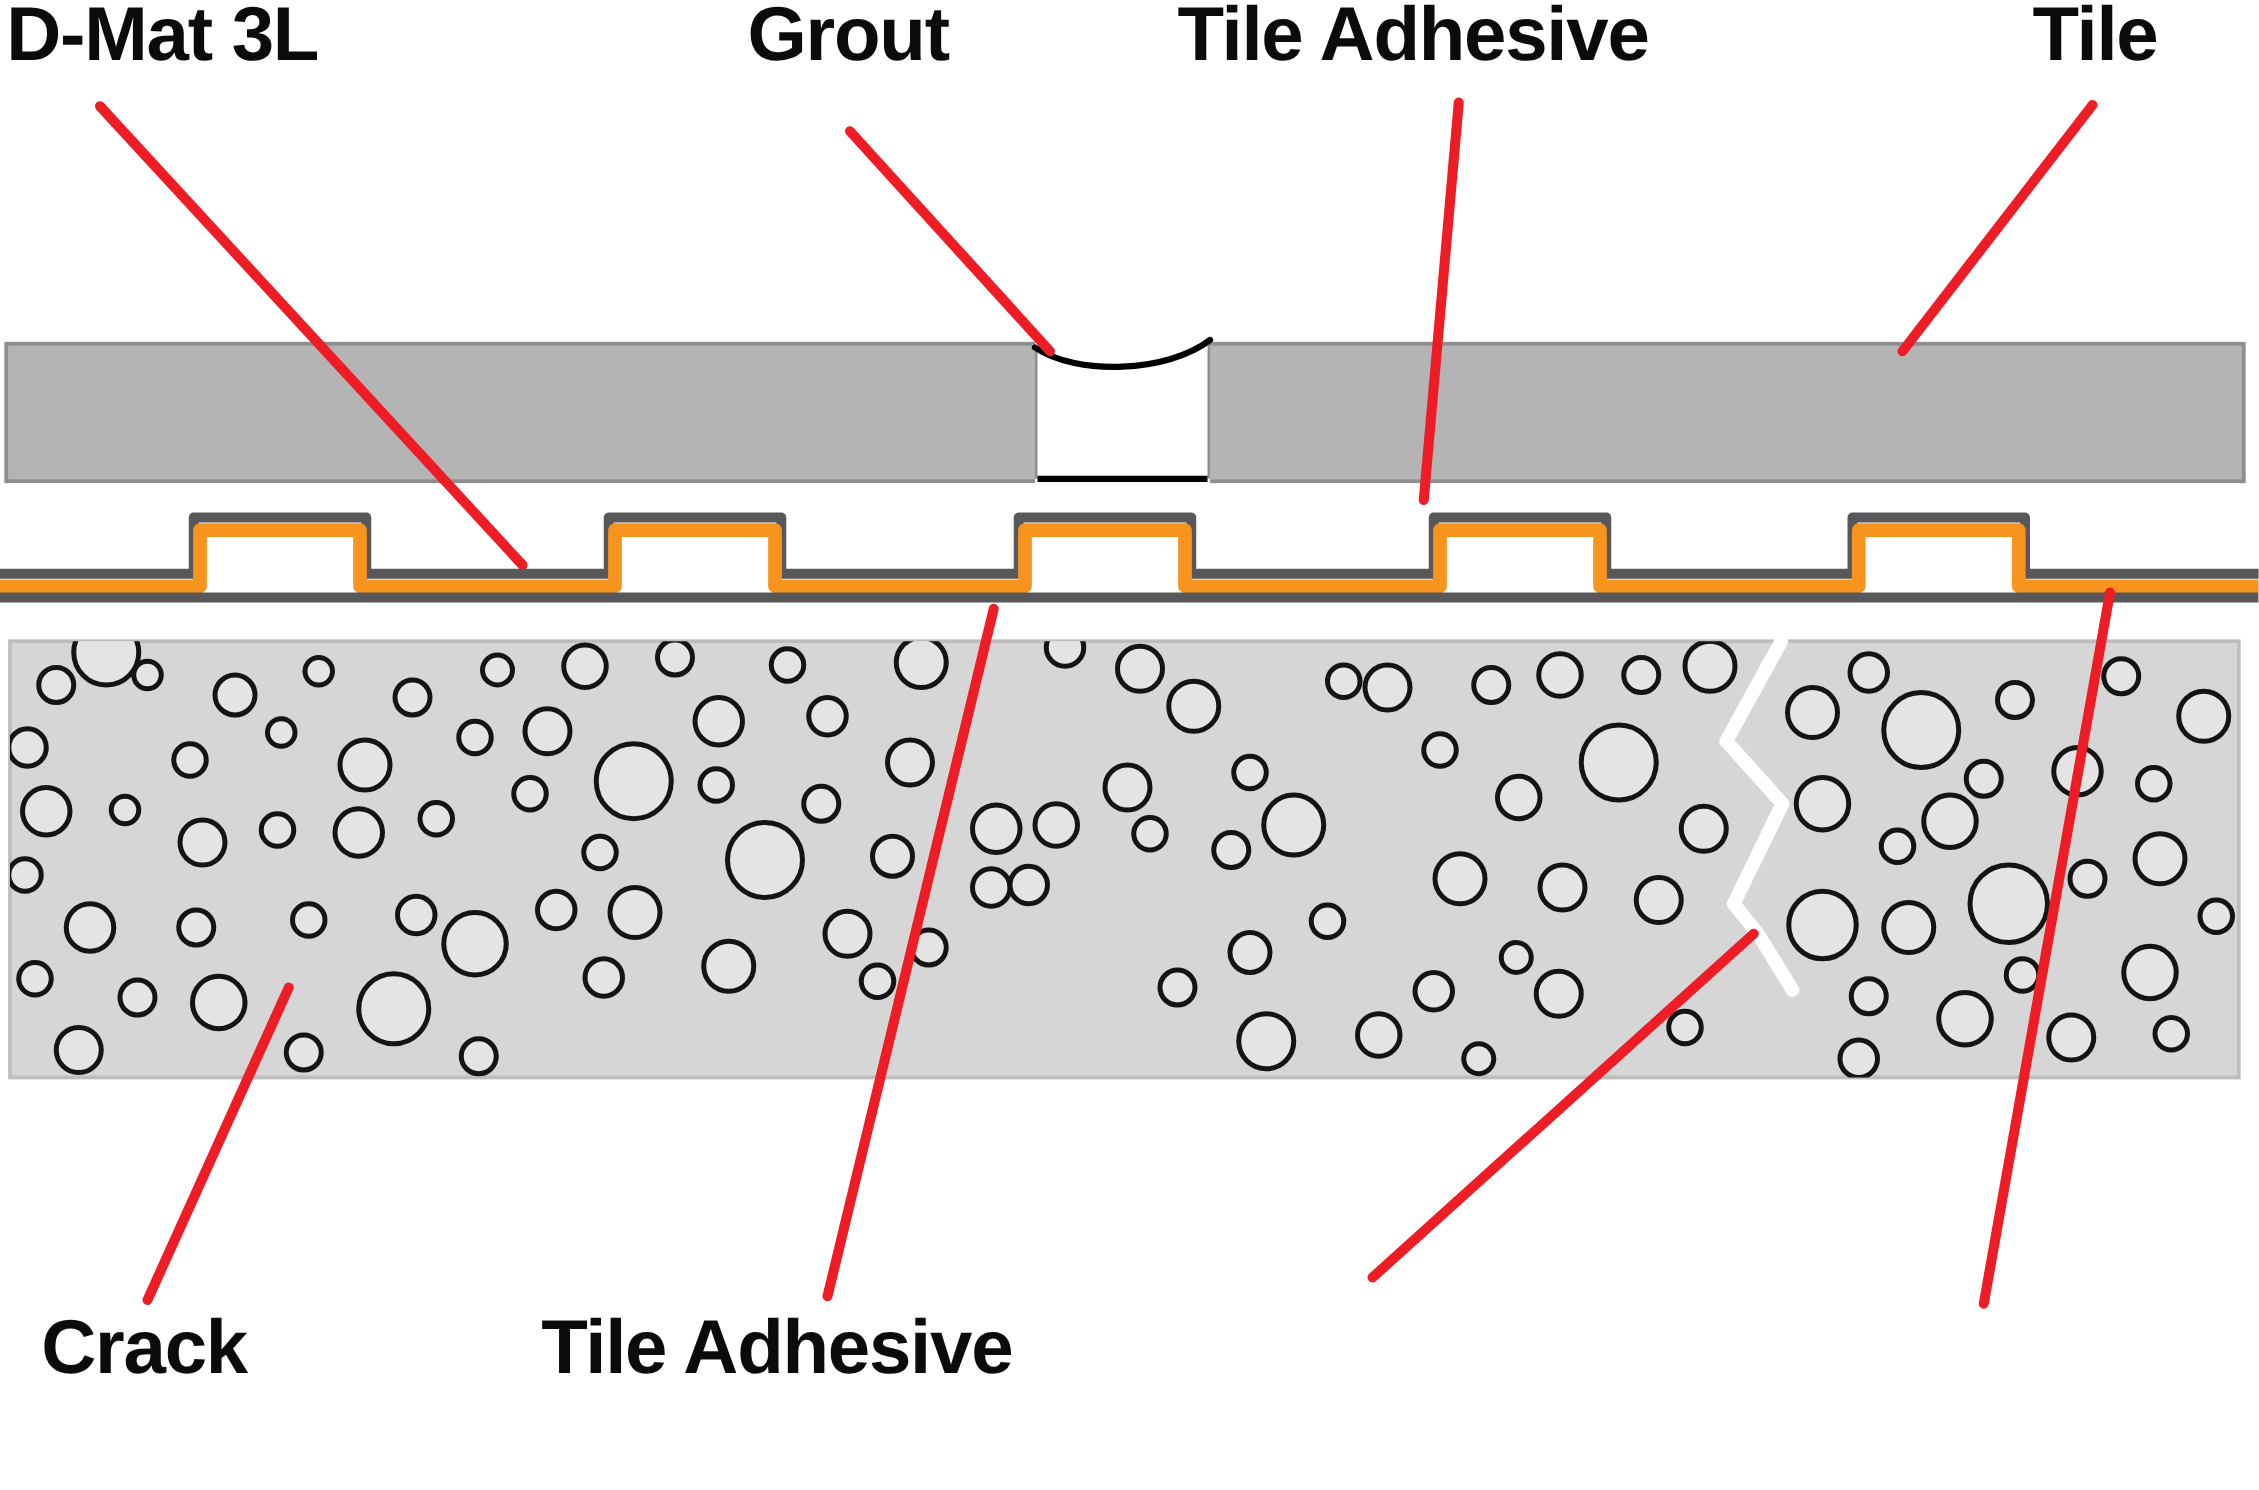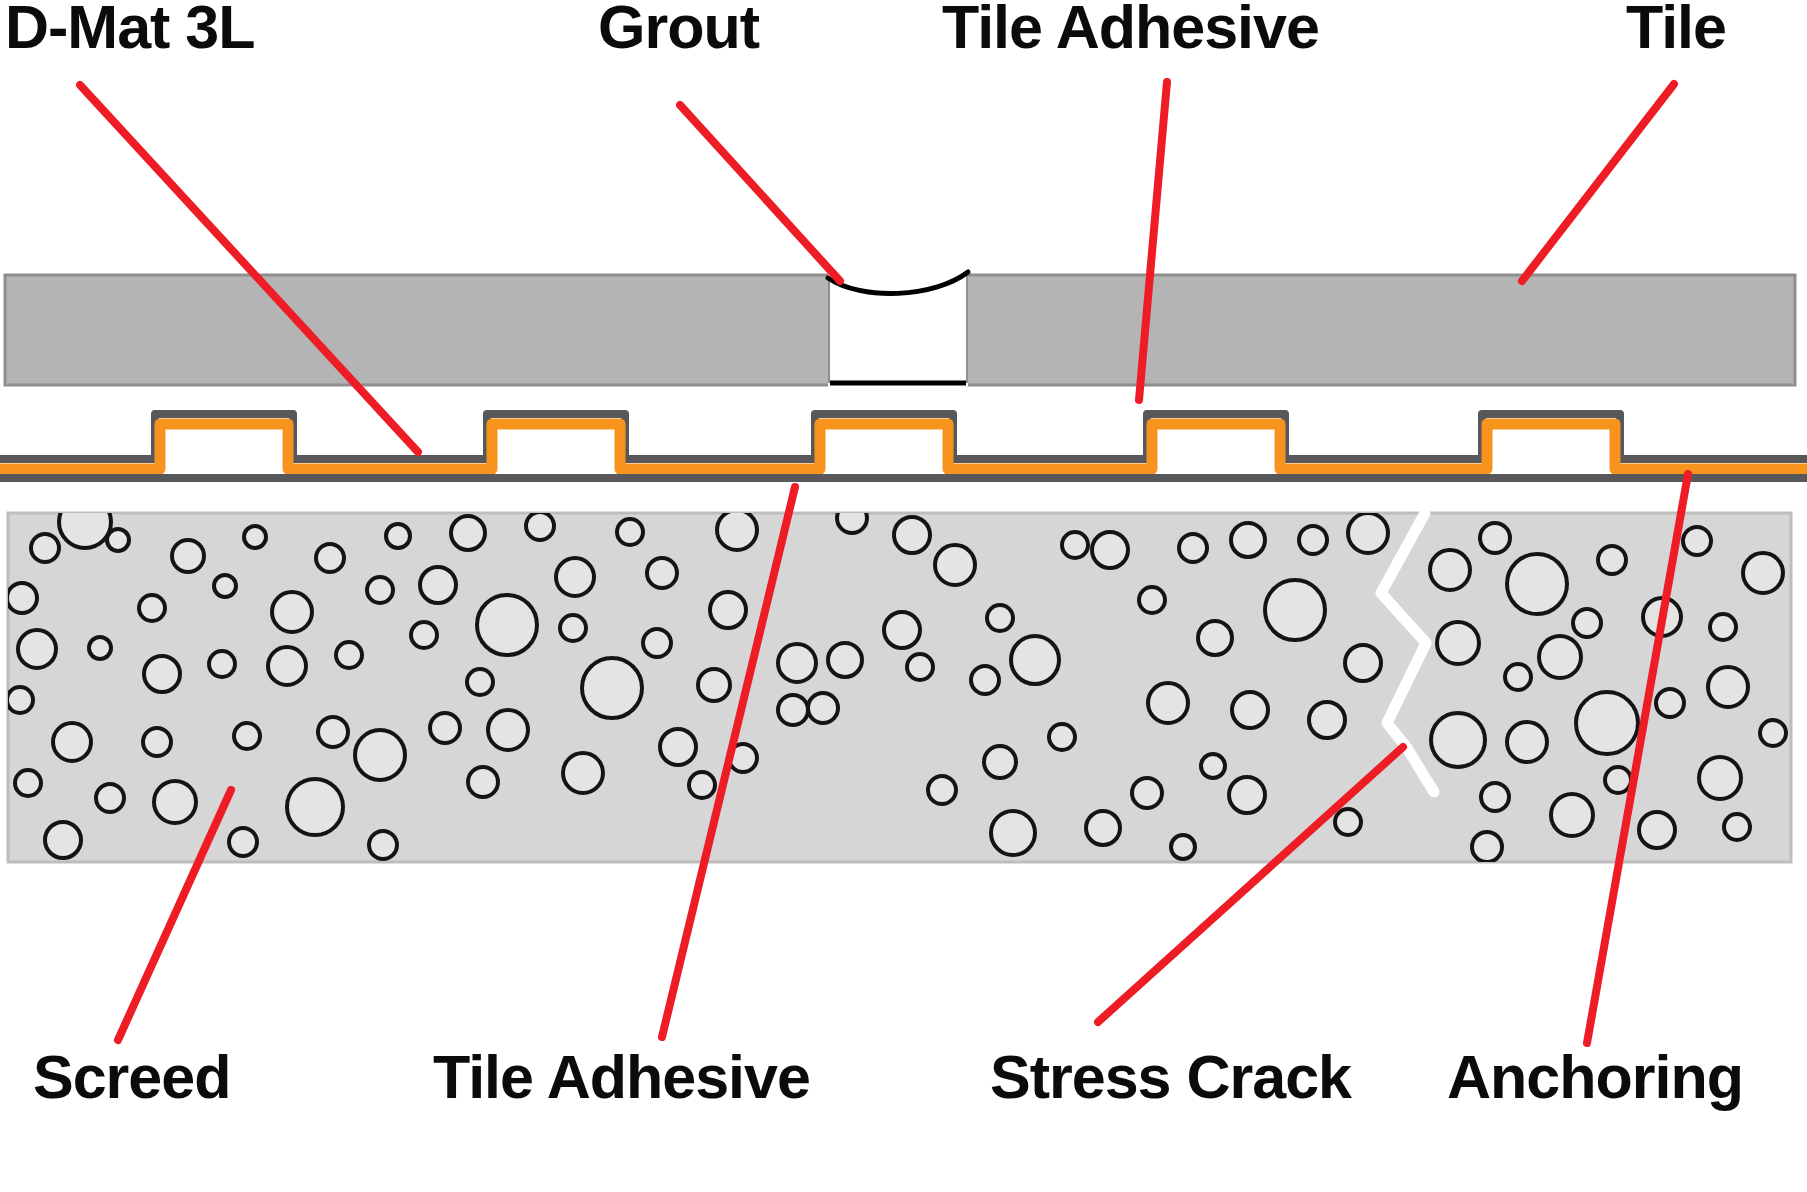--- a/index.html
+++ b/index.html
@@ -179,23 +179,21 @@
     </svg>
 
   <div class="diagram-label" style="left: 5px; top: -9px;">D-Mat 3L</div>
 
   <div class="diagram-label" style="left: 598px; top: -9px;">Grout</div>
 
   <div class="diagram-label" style="left: 942px; top: -9px;">Tile Adhesive</div>
 
   <div class="diagram-label" style="left: 1626px; top: -9px;">Tile</div>
 
-  <div class="diagram-label" style="left: 33px; top: 1041px;">Screed</div>
+  <div class="diagram-label" style="left: 33px; top: 1041px;">Crack</div>
 
   <div class="diagram-label" style="left: 433px; top: 1041px;">Tile Adhesive</div>
 
-  <div class="diagram-label" style="left: 990px; top: 1041px;">Stress Crack</div>
 
   <div class="diagram-label" style="left: 1447px; top: 1041px;">
-    <span>Anchoring</span>
   </div>
 
 </div>
 
 </body></html>

